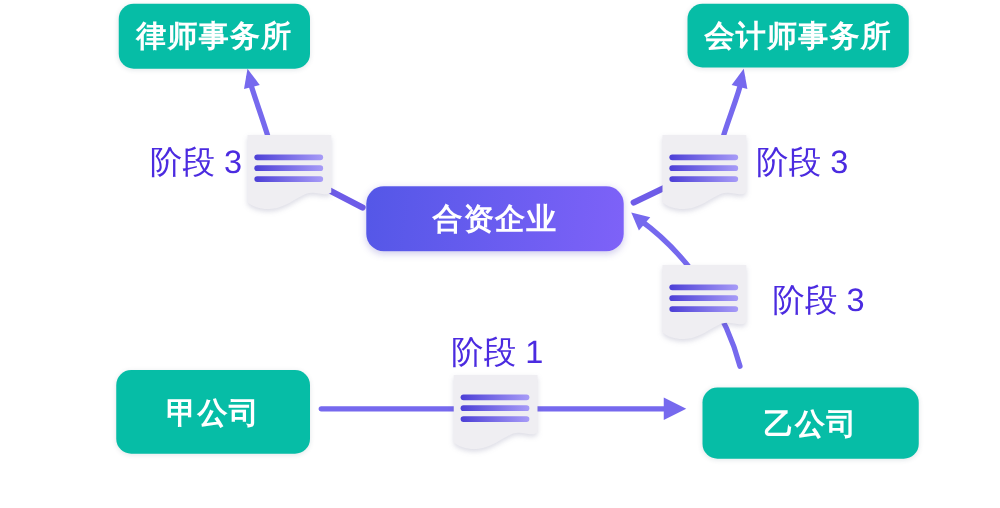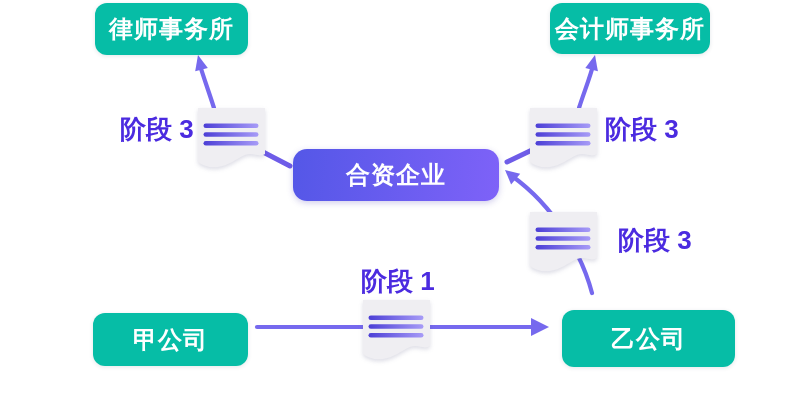--- a/index.html
+++ b/index.html
@@ -26,31 +26,31 @@
     box-shadow: 0 1px 4px rgba(20, 60, 70, 0.12);
   }
   .node.teal { background: #06bda6; justify-content: center; }
   .node.purple {
     background: linear-gradient(97deg, #5457e7 0%, #7e62f8 100%);
     border-radius: 14px;
     box-shadow: 0 2px 6px rgba(70, 60, 180, 0.25);
   }
 
   #node-law-firm        { left: 95px;  top: 3px;   width: 153px; height: 52px; }
-  #node-accounting-firm { left: 550px; top: 3px;   width: 160px; height: 51px; }
+  #node-accounting-firm { left: 550px; top: 3px;   width: 177px; height: 51px; }
   #node-joint-venture   { left: 293px; top: 149px; width: 206px; height: 52px; }
-  #node-company-a       { left: 93px;  top: 313px; width: 155px; height: 53px; }
+  #node-company-a       { left: 93px;  top: 296px; width: 155px; height: 67px; }
   #node-company-b       { left: 550px; top: 310px; width: 173px; height: 57px; margin-left: 12px; }
 
   .stage-label {
     position: absolute;
     color: #4b2be0;
     font-size: 26px;
     line-height: 29px;
-    font-weight: 700;
+    font-weight: 400;
     white-space: nowrap;
   }
   #stage3-left-label  { left: 120px; top: 115px; }
   #stage3-right-label { left: 605px; top: 115px; }
   #stage2-label       { left: 618px; top: 226px; }
   #stage1-label       { left: 361px; top: 267px; text-align: center; }
 
   .doc { filter: drop-shadow(0 2px 2px rgba(60, 60, 110, 0.18)); }
   .arrow-stroke { stroke: #7669ee; stroke-width: 4.2; fill: none; stroke-linecap: round; }
   .connector-stroke { stroke: #6e5ce8; stroke-width: 5; fill: none; stroke-linecap: round; }

